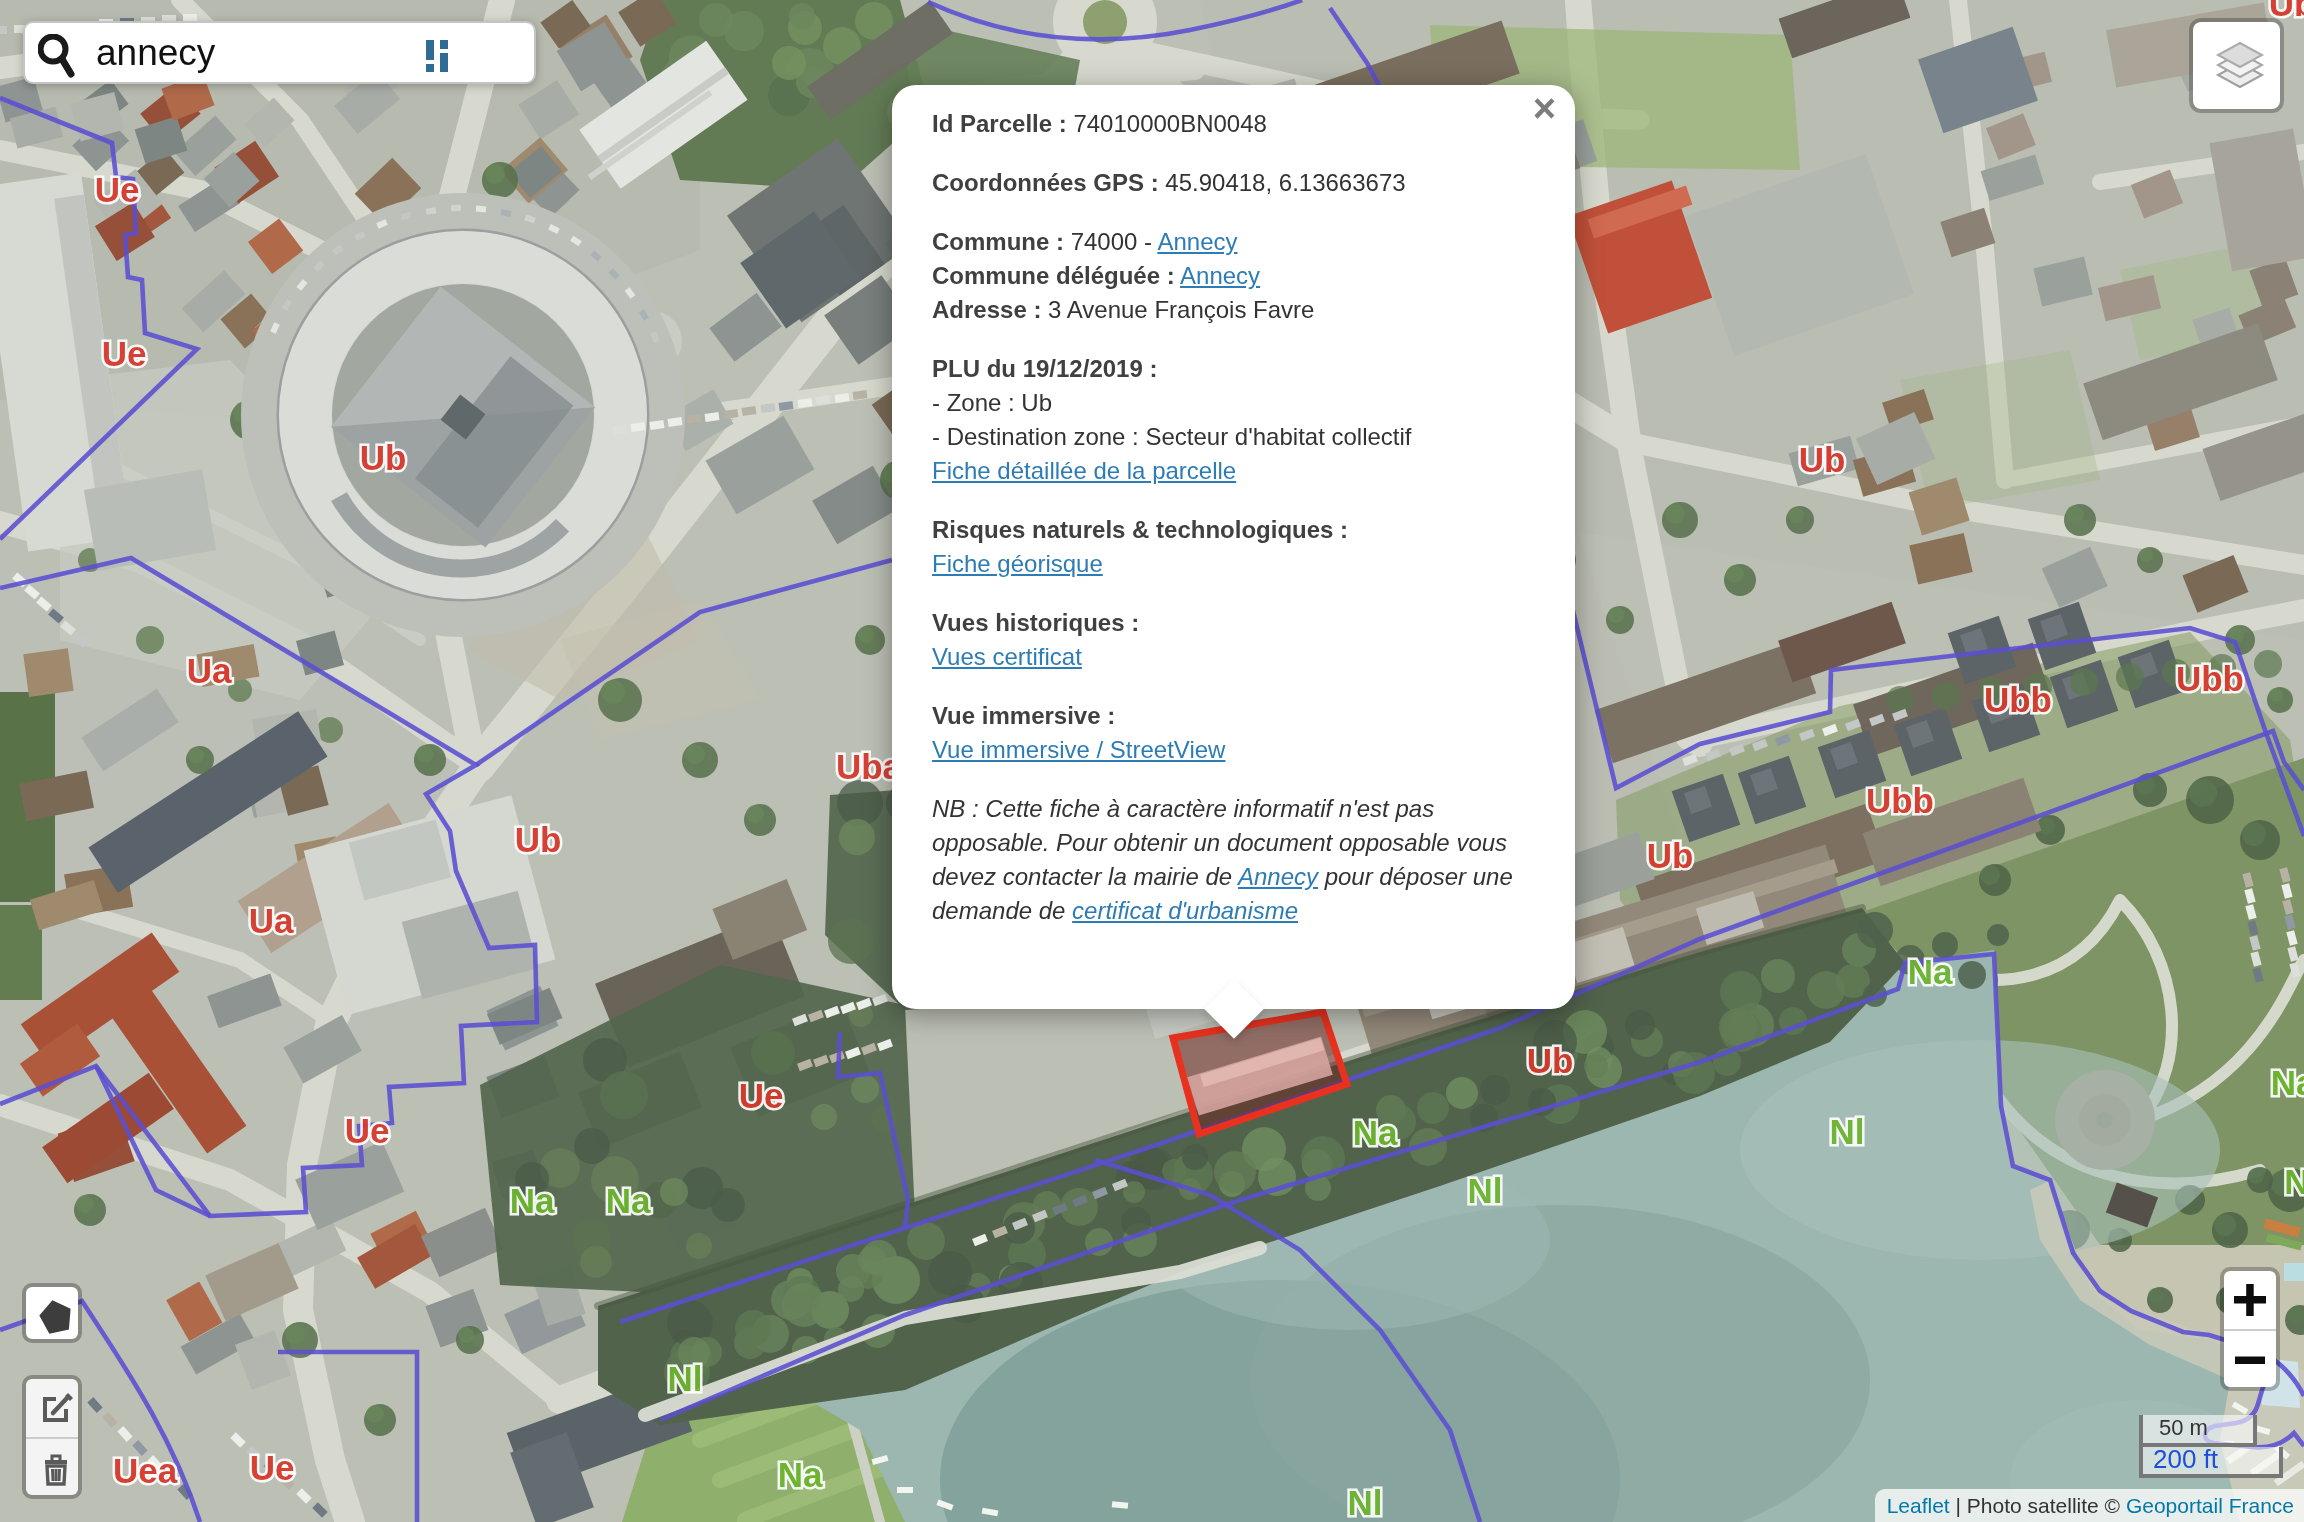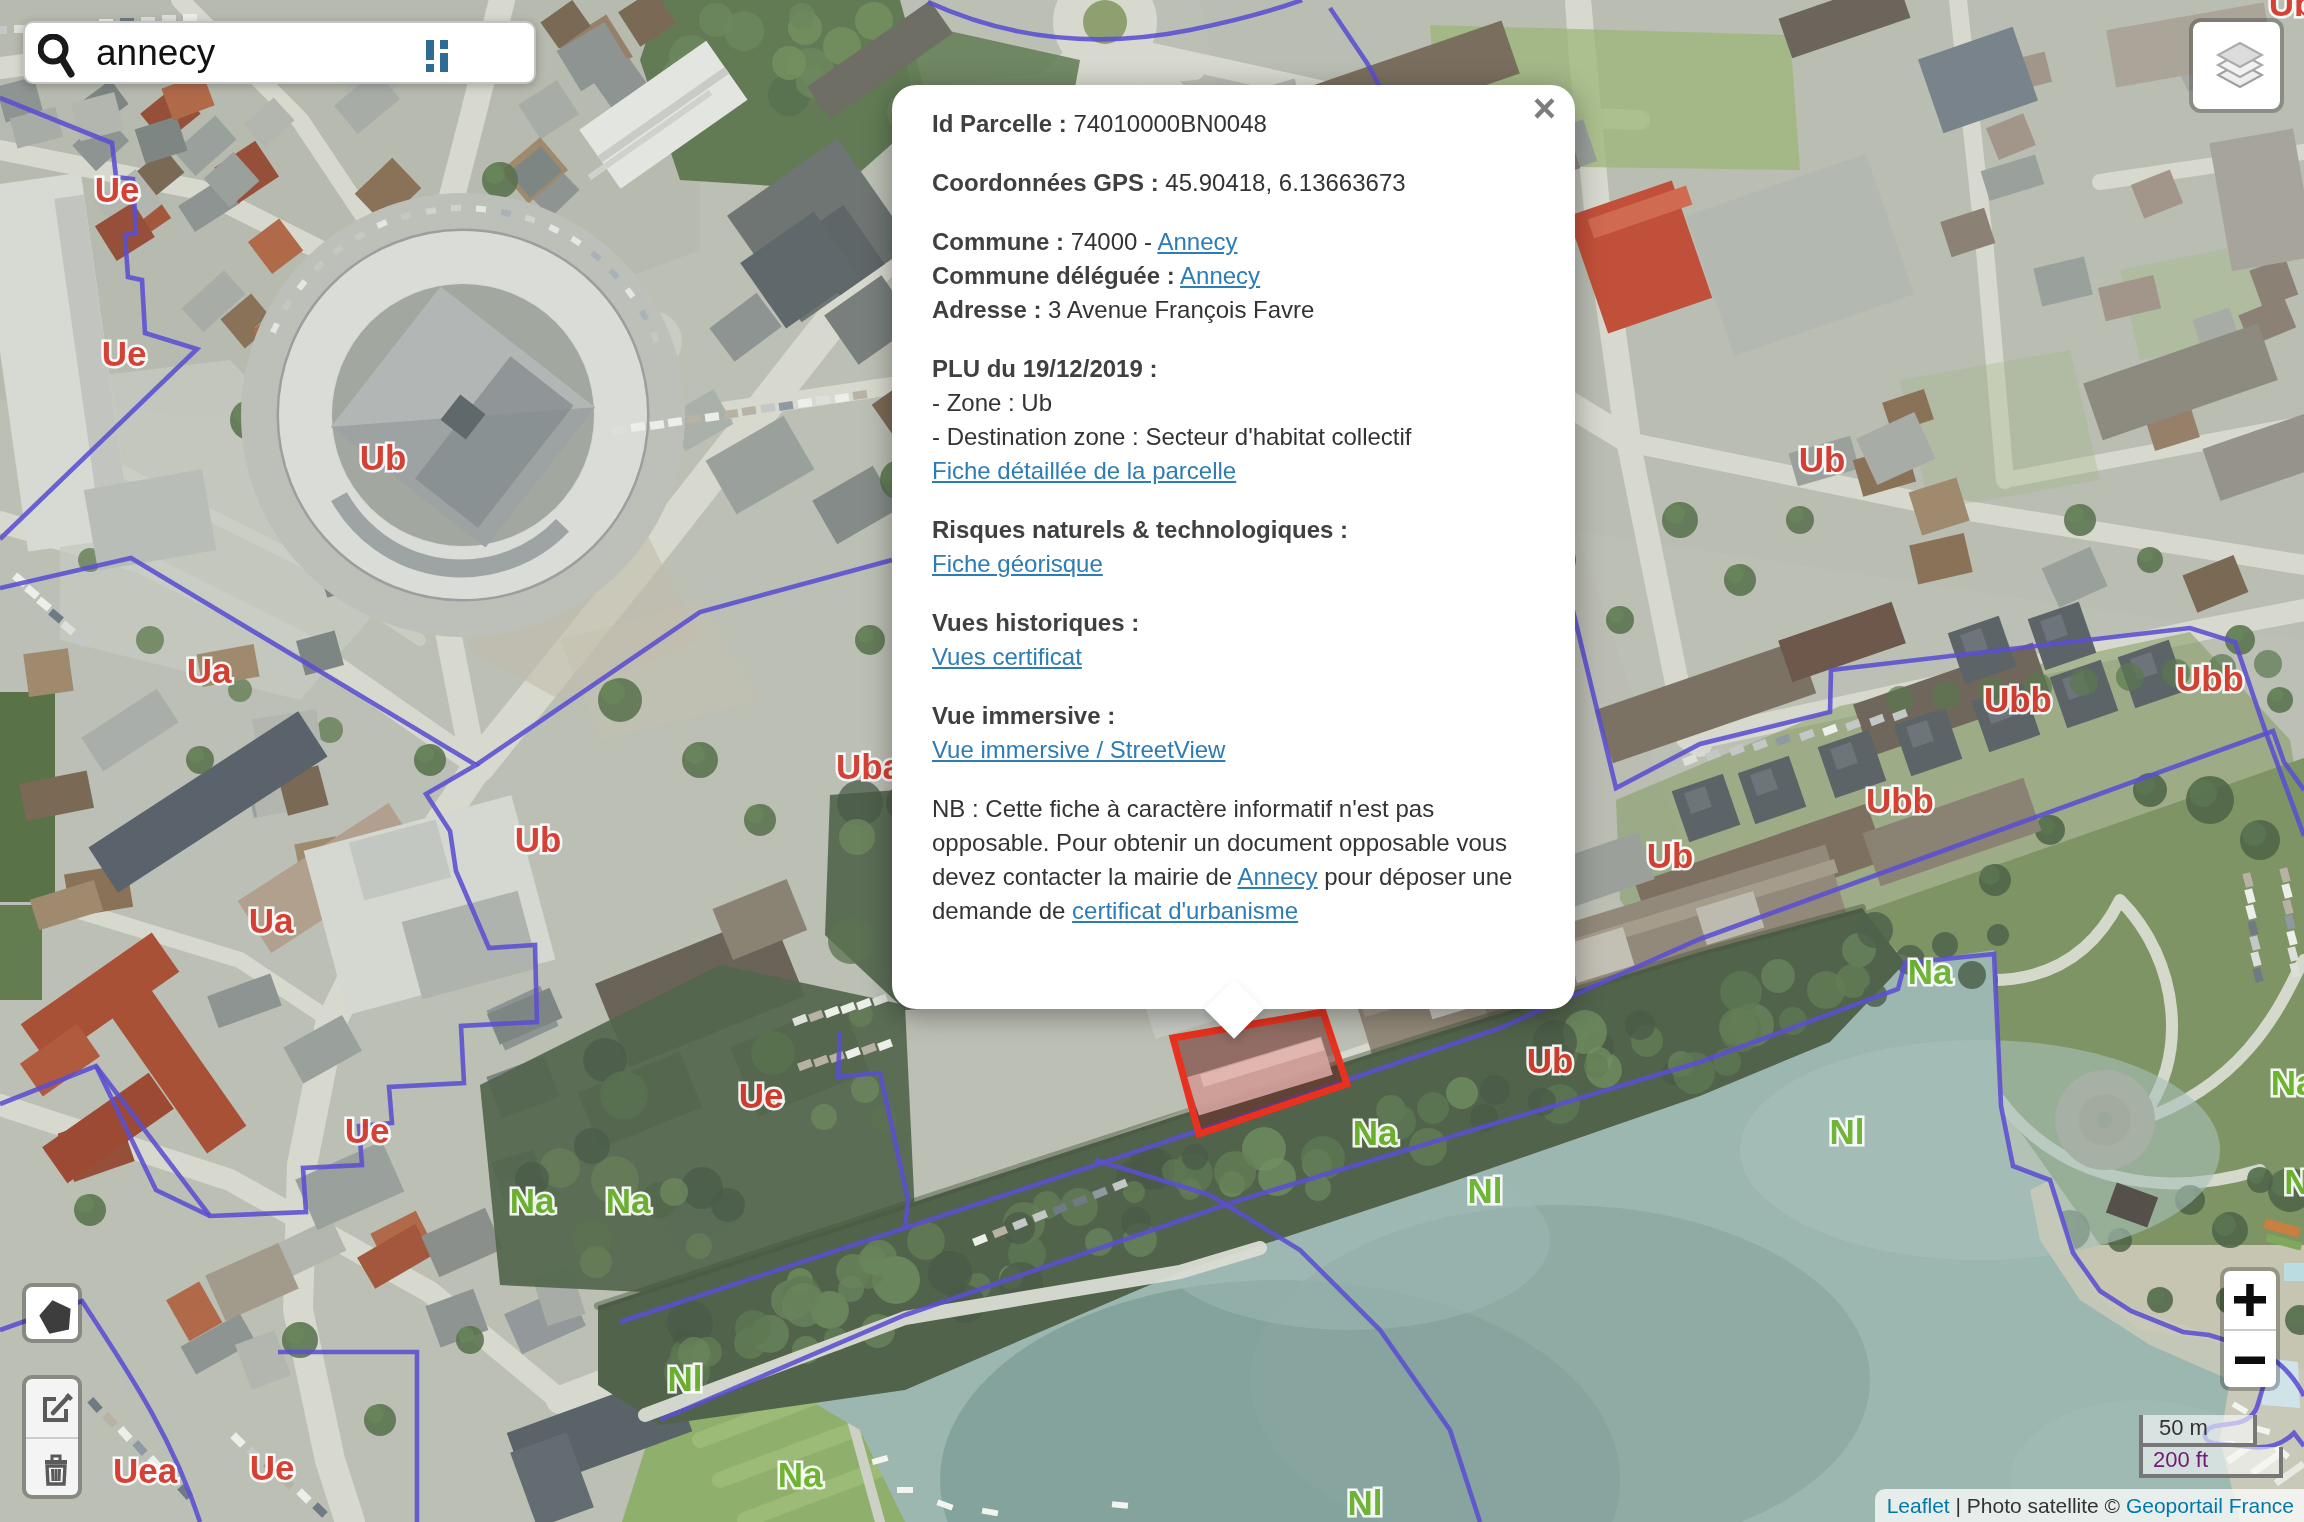--- a/index.html
+++ b/index.html
@@ -6,30 +6,30 @@
 .zl{font-weight:bold;stroke:#fff;stroke-width:5px;paint-order:stroke;text-anchor:middle;opacity:.92}
 #searchbox{position:absolute;left:23px;top:21px;width:513px;height:63px;background:#fff;border:2px solid #c4c4c4;border-radius:10px;box-shadow:0 2px 10px rgba(0,0,0,.25)}
 #searchtext{position:absolute;left:71px;top:9px;font-size:37px;color:#111}
 #layersbtn{position:absolute;left:2189px;top:18px;width:95px;height:95px;background:#fff;border:4px solid rgba(0,0,0,.25);border-radius:12px;background-clip:padding-box}
 #drawbtn{position:absolute;left:22px;top:1283px;width:60px;height:60px;background:#fff;border:4px solid rgba(0,0,0,.28);border-radius:10px;background-clip:padding-box}
 #editbar{position:absolute;left:22px;top:1375px;width:60px;height:124px;background:#f4f4f4;border:4px solid rgba(0,0,0,.28);border-radius:10px;background-clip:padding-box}
 .ebtn{width:52px;height:60px;overflow:hidden}
 #zoomctl{position:absolute;left:2220px;top:1267px;width:60px;height:124px;background:#fff;border:4px solid rgba(0,0,0,.25);border-radius:10px;background-clip:padding-box}
 .zbtn{width:52px;height:60px;font-size:48px;font-weight:bold;color:#0b0b0b;text-align:center;line-height:60px}
 #scale1{position:absolute;left:2139px;top:1415px;width:118px;height:32px;background:rgba(255,255,255,.6);border:4px solid #777;border-top:none;font-size:22px;color:#333;line-height:26px;padding-left:16px;white-space:nowrap}
-#scale2{position:absolute;left:2139px;top:1447px;width:144px;height:31px;background:rgba(255,255,255,.55);border:4px solid #777;border-top:none;font-size:22px;color:#701a75;line-height:25px;padding-left:10px;white-space:nowrap}
+#scale2{position:absolute;left:2139px;top:1447px;width:144px;height:31px;background:rgba(255,255,255,.55);border:4px solid #777;border-top:none;font-size:26px;color:#1d4ed8;line-height:25px;padding-left:10px;white-space:nowrap}
 #attrib{position:absolute;right:0;bottom:0;height:33px;background:rgba(255,255,255,.75);font-size:21px;line-height:33px;padding:0 10px 16px 12px;border-top-left-radius:10px;white-space:nowrap}
 .alink{color:#0078a8}
 #popup{position:absolute;left:892px;top:85px;width:683px;height:924px;background:#fff;border-radius:24px;box-shadow:0 6px 28px rgba(0,0,0,.35);padding:22px 40px;font-size:24px;line-height:34px;color:#333}
 #popup p{margin:0}
 #popup p + p{margin-top:25px}
 #popup b{color:#404040}
 #popup a{color:#2d7cb5;text-decoration:underline}
 #pclose{position:absolute;right:19px;top:6px;font-size:40px;color:#7d7d7d;font-weight:bold}
-#nb{}
+#nb{font-style:italic}
 #ptip{position:absolute;left:1213px;top:988px;width:42px;height:42px;background:#fff;transform:rotate(45deg);box-shadow:3px 3px 8px rgba(0,0,0,.15)}
 </style></head>
 <body>
 <div id="page">
     <svg width="2304" height="1522" viewBox="0 0 2304 1522" xmlns="http://www.w3.org/2000/svg" style="position:absolute;left:0;top:0">
       <rect width="2304" height="1522" fill="#bcbfb4"></rect>
       <polygon points="0,0 700,0 700,250 250,420 0,400" fill="#b2b6aa" fill-opacity="0.55"></polygon>
       <polygon points="1200,0 2304,0 2304,640 1500,520 1260,300" fill="#b8bcb0" fill-opacity="0.6"></polygon>
       <polygon points="0,560 520,760 420,1100 0,1000" fill="#bdc0b7" fill-opacity="0.6"></polygon>
       <polygon points="900,300 1500,300 1700,900 900,900" fill="#b9bcb1" fill-opacity="0.4"></polygon>

